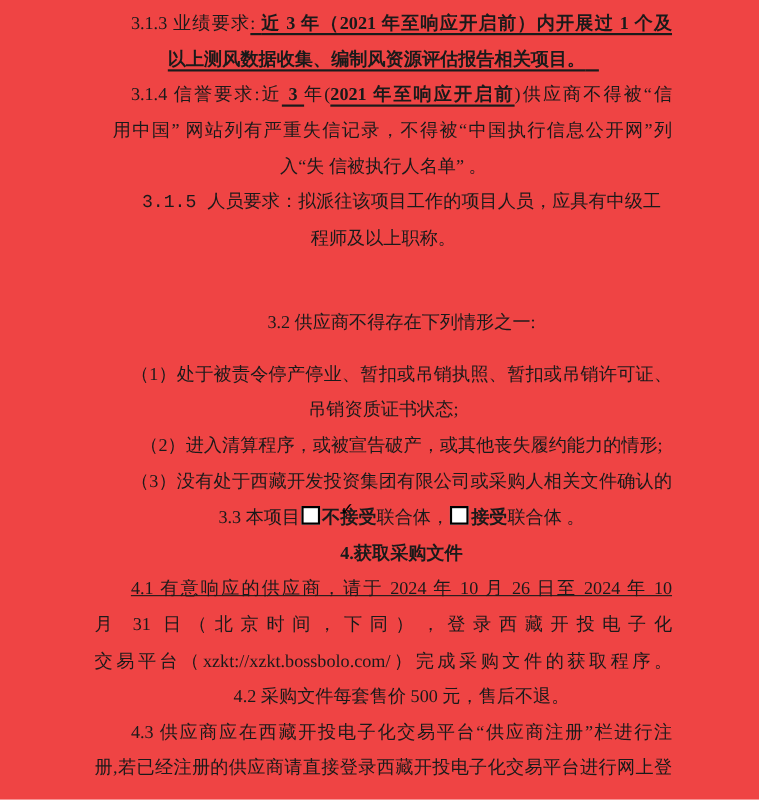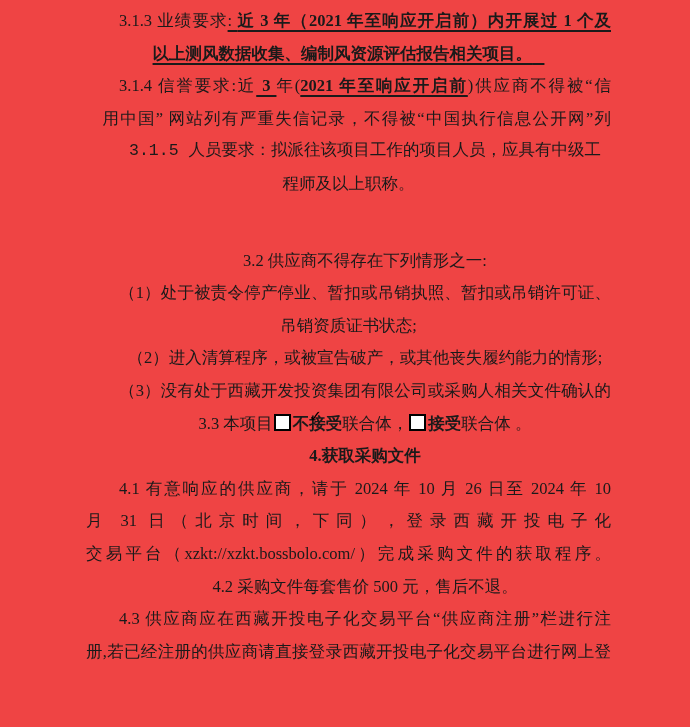--- a/index.html
+++ b/index.html
@@ -66,29 +66,30 @@
 </style>
 </head>
 <body>
 
 <div class="page">
   <div class="doc" id="doc">
       <div class="line stretch" style="text-indent: 2em;"><span class="r">3.1.3 业绩要求</span><span class="u">:&nbsp;</span><span class="bu">近 3 年（2021 年至响应开启前）内开展过 1 个及</span></div>
       <div class="line"><span class="bu">以上测风数据收集、编制风资源评估报告相关项目。</span><span class="u">&nbsp;&nbsp;&nbsp;</span></div>
       <div class="line stretch" style="text-indent: 2em;"><span class="r">3.1.4 信誉要求:</span><span class="r">近</span><span class="bu">&nbsp;3&nbsp;</span><span class="r">年(</span><span class="bu">2021 年至响应开启前</span><span class="r">)供应商不得被“信</span></div>
       <div class="line stretch" style="text-indent: 1em;"><span class="r">用中国” 网站列有严重失信记录，不得被“中国执行信息公开网”列</span></div>
+      <div class="line"><span class="r">入“失 信被执行人名单”&nbsp;。</span></div>
       <div class="line" style="text-indent: 2em; font-family: Liberation Mono, monospace;"><span class="r">3.1.5 人员要求：拟派往该项目工作的项目人员，应具有中级工</span></div>
       <div class="line"><span class="r">程师及以上职称。</span></div>
       <div class="line" style="text-indent: 2em; margin-top: 44px;"><span class="r">3.2 供应商不得存在下列情形之一:</span></div>
-      <div class="line stretch" style="text-indent: 2em;"><span class="r">（1）处于被责令停产停业、暂扣或吊销执照、暂扣或吊销许可证、</span></div>
+      <div class="line stretch" style="text-indent: 2em; margin-top: 14px;"><span class="r">（1）处于被责令停产停业、暂扣或吊销执照、暂扣或吊销许可证、</span></div>
       <div class="line"><span class="r">吊销资质证书状态;</span></div>
       <div class="line" style="text-indent: 2em;"><span class="r">（2）进入清算程序，或被宣告破产，或其他丧失履约能力的情形;</span></div>
       <div class="line stretch" style="text-indent: 2em;"><span class="r">（3）没有处于西藏开发投资集团有限公司或采购人相关文件确认的</span></div>
       <div class="line" style="text-indent: 2em;"><span class="r">3.3 本项目</span><span class="checkbox"><span class="tick">✓</span></span><span class="b">不接受</span><span class="r">联合体，</span><span class="checkbox"></span><span class="b">接受</span><span class="r">联合体 。</span></div>
       <div class="line" style="text-indent: 2em;"><span class="b">4.获取采购文件</span></div>
-      <div class="line stretch" style="text-indent: 2em;"><span class="r">4.1 有意响应的供应商，请于 2024 年 10 月 26 日至 2024 年 10</span></div>
+      <div class="line stretch" style="text-indent: 2em; text-decoration: underline;"><span class="r">4.1 有意响应的供应商，请于 2024 年 10 月 26 日至 2024 年 10</span></div>
       <div class="line stretch"><span class="r">月 31 日（北京时间，下同），登录西藏开投电子化</span></div>
       <div class="line stretch"><span class="r">交易平台（</span><span class="r">xzkt://xzkt.bossbolo.com/</span><span class="r">）完成采购文件的获取程序。</span></div>
       <div class="line" style="text-indent: 2em;"><span class="r">4.2 采购文件每套售价 500 元，售后不退。</span></div>
       <div class="line stretch" style="text-indent: 2em;"><span class="r">4.3 供应商应在西藏开投电子化交易平台“供应商注册”栏进行注</span></div>
       <div class="line stretch"><span class="r">册,若已经注册的供应商请直接登录西藏开投电子化交易平台进行网上登</span></div>
     </div>
 </div>
 
 </body></html>

